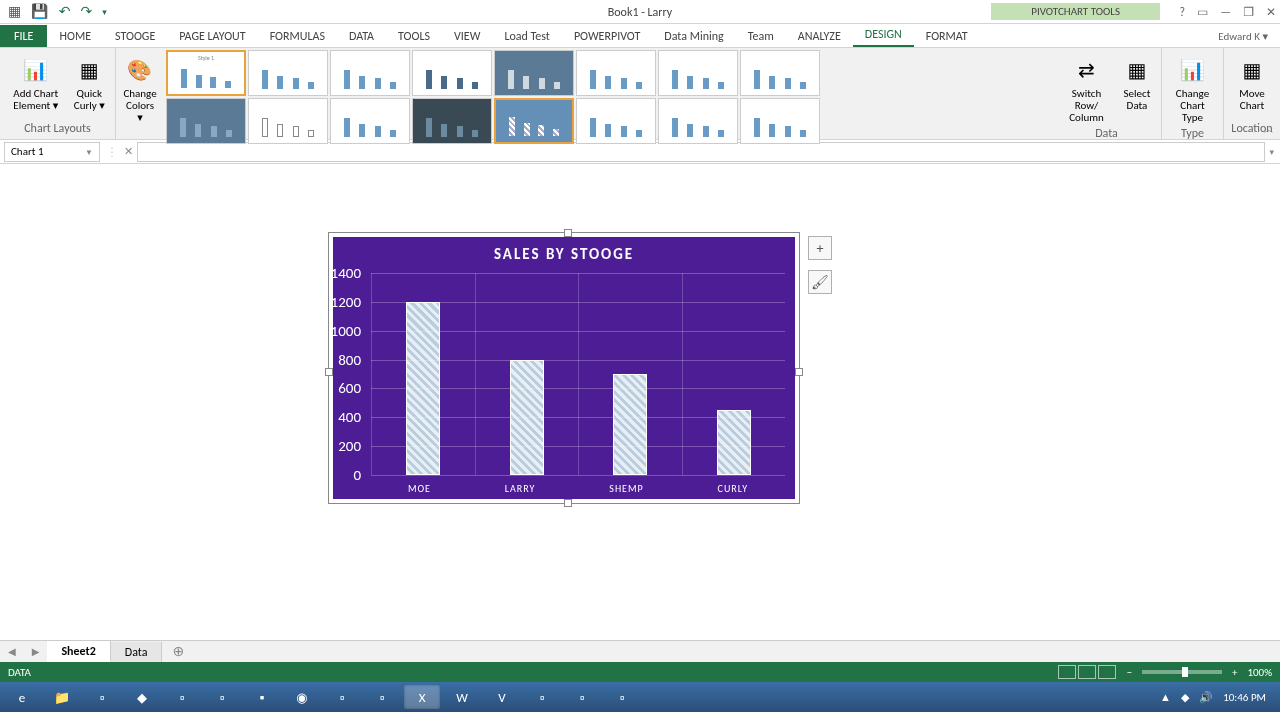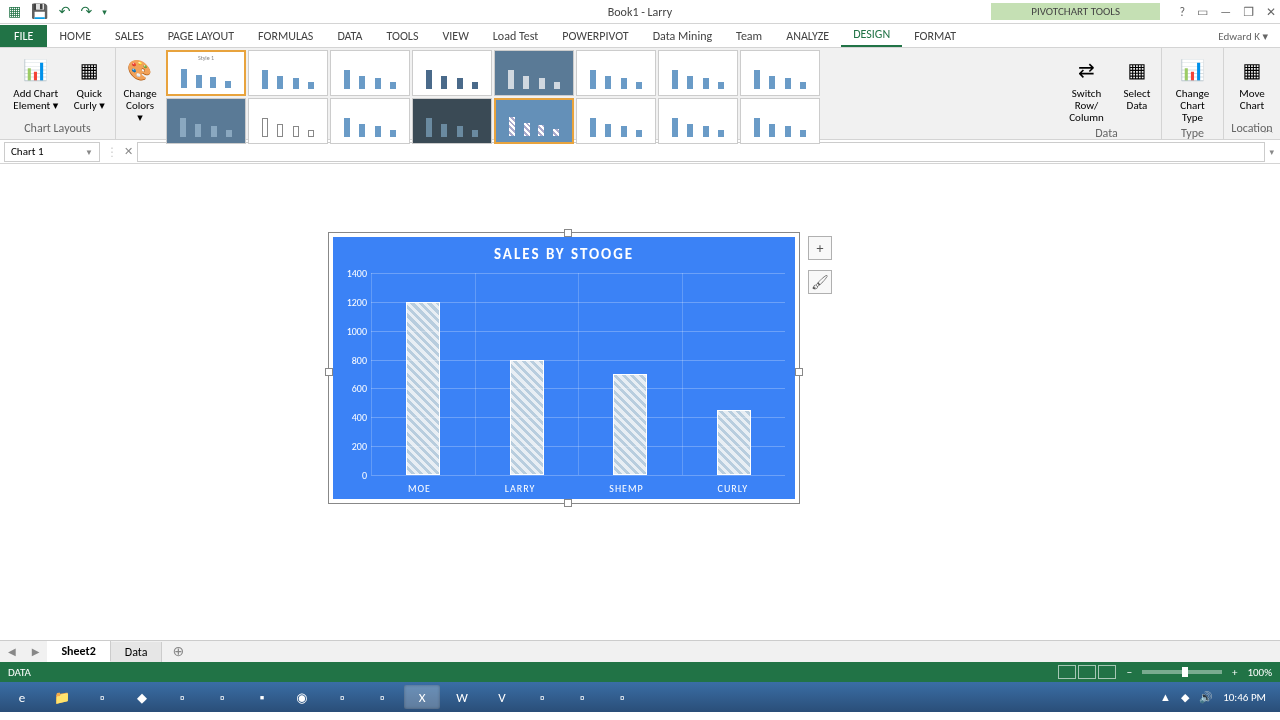--- a/index.html
+++ b/index.html
@@ -56,25 +56,25 @@
 
 
 .slicer { position: absolute; left: 140px; top: 70px; width: 178px; border: 1px solid #b0b0b0; background: #fcfcfc; }
 .slicer-header { display: flex; justify-content: space-between; padding: 6px 10px; font-size: 13px; font-weight: 600; color: #333; }
 .slicer-filter { font-size: 11px; color: #888; cursor: pointer; }
 .slicer-items { padding: 0 6px 6px; }
 .slicer-item { background: #dbe8f2; border: 1px solid #9ab8d0; border-radius: 2px; padding: 4px 8px; margin: 3px 0; font-size: 13px; color: #333; cursor: pointer; }
 
 
 .chart-container { position: absolute; left: 328px; top: 68px; width: 472px; height: 272px; border: 1px solid #888; background: #fff; }
-.chart-inner { position: absolute; inset: 4px; background: #3b82f6; }
+.chart-inner { position: absolute; inset: 4px; background: #4c1d95; }
 .chart-title { text-align: center; color: #fff; font-weight: 600; letter-spacing: 2px; font-size: 15px; padding: 8px 0 4px; }
 .plot { position: absolute; left: 38px; right: 10px; top: 36px; bottom: 24px; }
 .y-axis { position: absolute; left: 6px; top: 36px; bottom: 24px; width: 30px; }
-.y-tick { position: absolute; right: 2px; font-size: 10px; color: #fff; transform: translateY(50%); }
+.y-tick { position: absolute; right: 8px; font-size: 15px; color: #fff; transform: translateY(50%); }
 .gridline { position: absolute; left: 0; right: 0; border-top: 1px solid rgba(255,255,255,0.25); }
 .bars { position: absolute; inset: 0; display: flex; align-items: flex-end; justify-content: space-around; }
 .bar-col { width: 25%; display: flex; justify-content: center; align-items: flex-end; height: 100%; position: relative; border-left: 1px solid rgba(255,255,255,0.2); }
 .bar { width: 34px; background: repeating-linear-gradient(45deg, #e8eef4 0 3px, #b8cdde 3px 6px); border: 1px solid #fff; }
 .x-labels { position: absolute; left: 38px; right: 10px; bottom: 4px; display: flex; justify-content: space-around; }
 .x-label { font-size: 10px; color: #fff; letter-spacing: 1px; }
 .chart-handle { position: absolute; width: 8px; height: 8px; background: #fff; border: 1px solid #888; }
 
 
 .chart-side-btns { position: absolute; left: 808px; top: 72px; display: flex; flex-direction: column; gap: 10px; }
@@ -119,21 +119,21 @@
     <span>▭</span>
     <span>—</span>
     <span>❐</span>
     <span>✕</span>
   </div>
 </div>
 
 <div class="ribbon-tabs">
   <div class="tab file">FILE</div>
   <div class="tab">HOME</div>
-  <div class="tab">SALES</div>
+  <div class="tab">STOOGE</div>
   <div class="tab">PAGE LAYOUT</div>
   <div class="tab">FORMULAS</div>
   <div class="tab">DATA</div>
   <div class="tab">TOOLS</div>
   <div class="tab">VIEW</div>
   <div class="tab">Load Test</div>
   <div class="tab">POWERPIVOT</div>
   <div class="tab">Data Mining</div>
   <div class="tab">Team</div>
   <div class="tab">ANALYZE</div>

